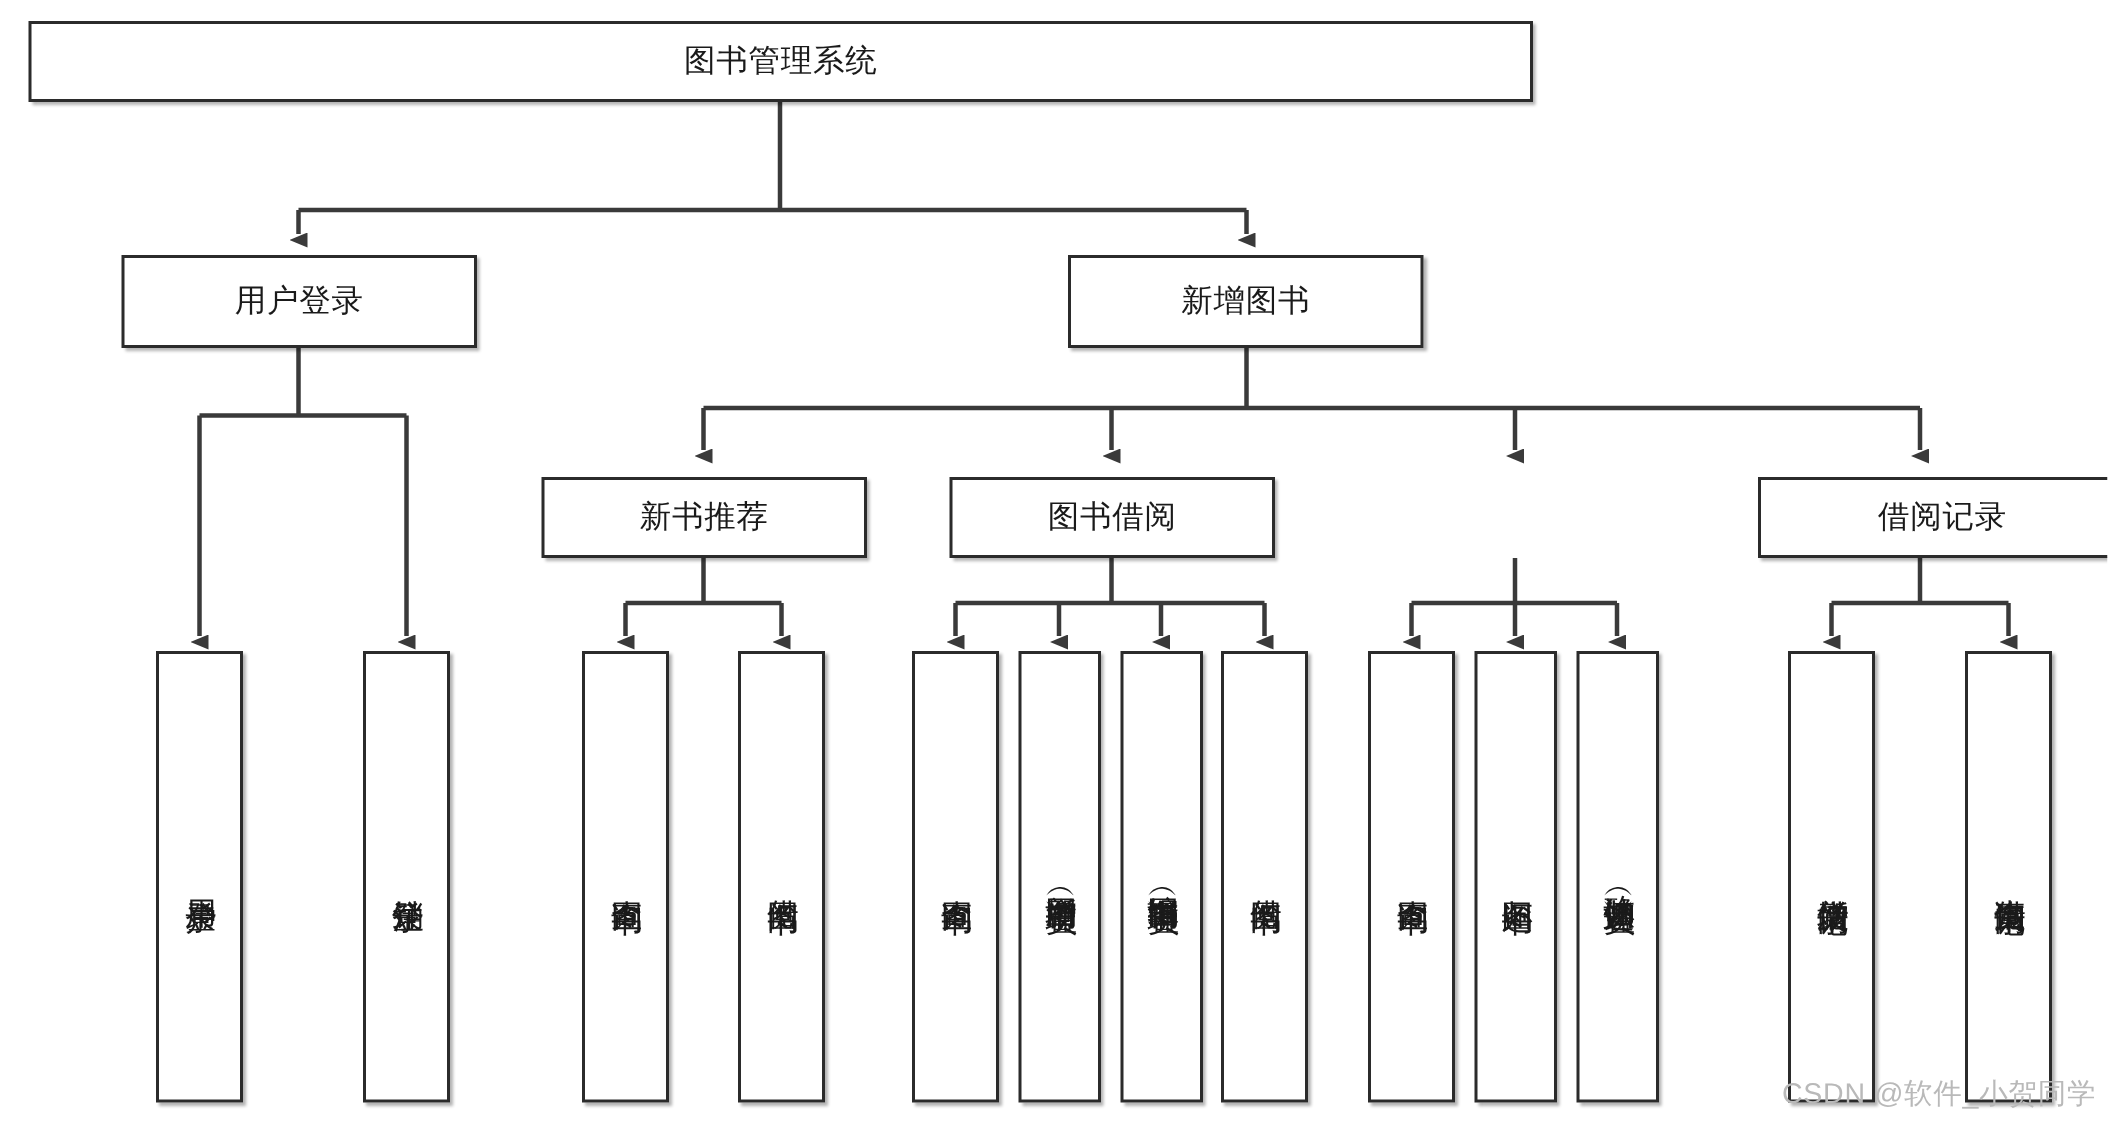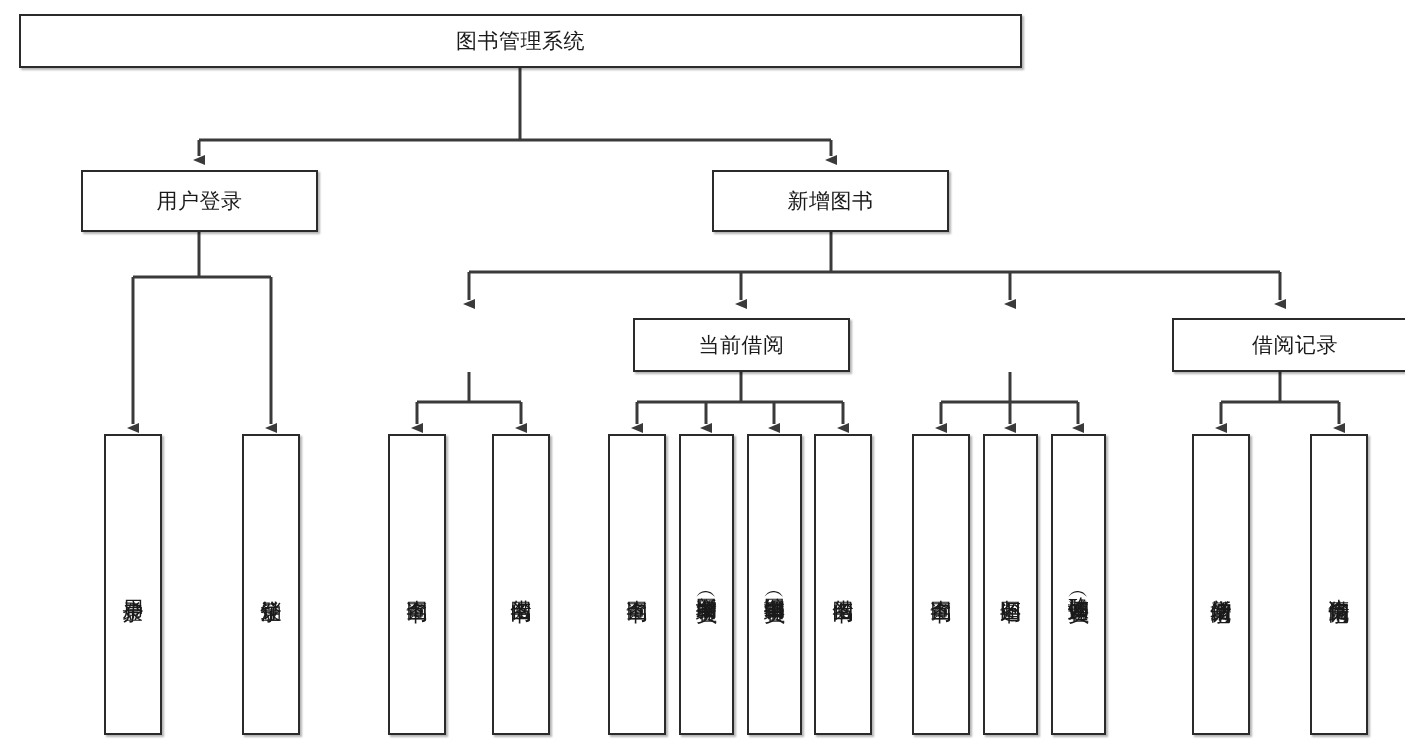--- a/index.html
+++ b/index.html
@@ -125,22 +125,25 @@
     <span class="label">图书管理系统</span>
   </div>
 
   <div class="node horiz" style="left:81px; top:170px; width:237px; height:62px;">
     <span class="label">用户登录</span>
   </div>
   <div class="node horiz" style="left:712px; top:170px; width:237px; height:62px;">
     <span class="label">新增图书</span>
   </div>
 
+  <div class="node horiz" style="left:361px; top:318px; width:217px; height:54px;">
+    <span class="label">新书推荐</span>
+  </div>
   <div class="node horiz" style="left:633px; top:318px; width:217px; height:54px;">
-    <span class="label">当前借阅</span>
+    <span class="label">图书借阅</span>
   </div>
   <div class="node horiz" style="left:1172px; top:318px; width:246px; height:54px;">
     <span class="label">借阅记录</span>
   </div>
 
   <div class="node vert" style="left:104px; top:434px; width:58px; height:301px;">
     <span class="label">用户登录</span>
   </div>
   <div class="node vert" style="left:242px; top:434px; width:58px; height:301px;">
     <span class="label">注销登录</span>
@@ -176,14 +179,15 @@
     <span class="label">确认归还（管理员）</span>
   </div>
 
   <div class="node vert" style="left:1192px; top:434px; width:58px; height:301px;">
     <span class="label">新增借阅记录</span>
   </div>
   <div class="node vert" style="left:1310px; top:434px; width:58px; height:301px;">
     <span class="label">查询借阅记录</span>
   </div>
 
+  <div class="watermark" style="left:1188px; top:716px;">CSDN @软件_小贺同学</div>
 
 </div>
 
 </body></html>

